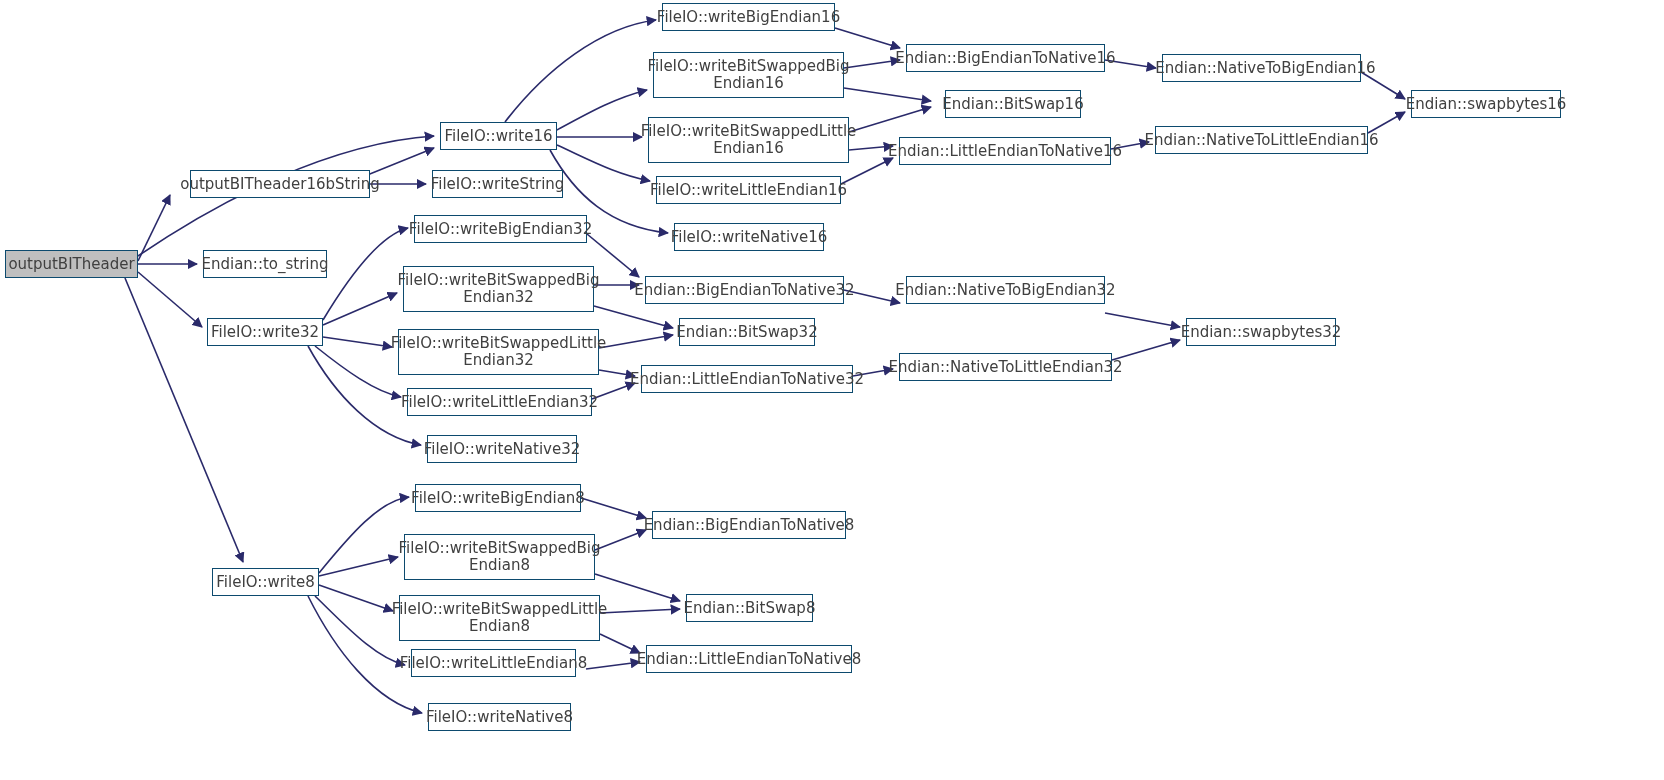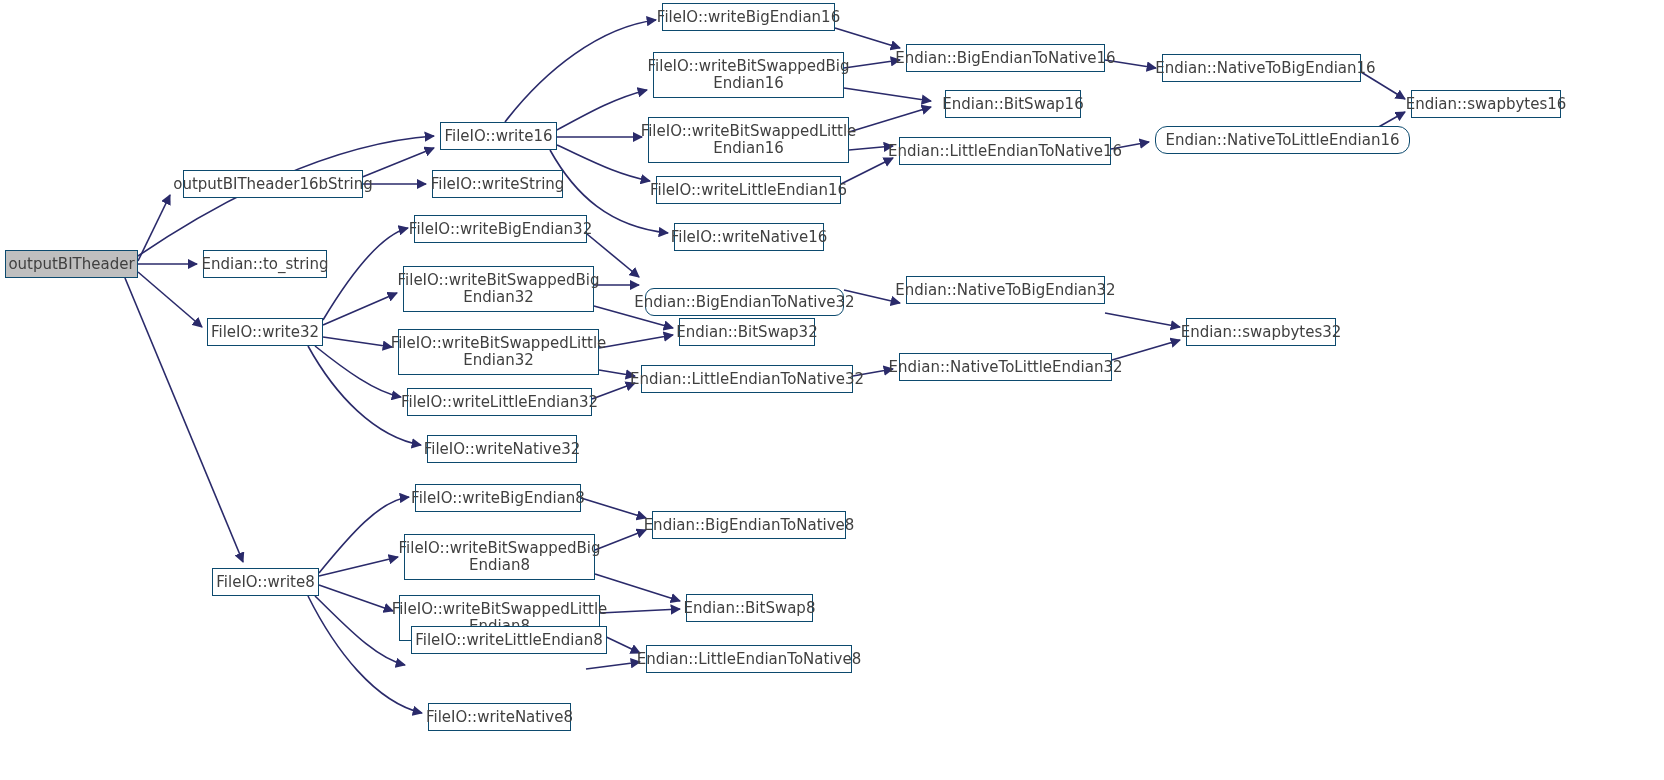--- a/index.html
+++ b/index.html
@@ -101,56 +101,56 @@
         <path d="M 581,498 L 646,518" fill="none" stroke="#2a2a6a" stroke-width="1.6" marker-end="url(#arrow)"></path>
         <path d="M 595,550 L 646,530" fill="none" stroke="#2a2a6a" stroke-width="1.6" marker-end="url(#arrow)"></path>
         <path d="M 595,574 L 680,601" fill="none" stroke="#2a2a6a" stroke-width="1.6" marker-end="url(#arrow)"></path>
         <path d="M 600,613 L 680,609" fill="none" stroke="#2a2a6a" stroke-width="1.6" marker-end="url(#arrow)"></path>
         <path d="M 600,634 L 640,653" fill="none" stroke="#2a2a6a" stroke-width="1.6" marker-end="url(#arrow)"></path>
         <path d="M 586,669 L 640,662" fill="none" stroke="#2a2a6a" stroke-width="1.6" marker-end="url(#arrow)"></path>
       </g>
   </svg>
   <div id="node-layer">
       <div class="node current" style="left: 5px; top: 250px; width: 133px; height: 28px;">outputBITheader</div>
-      <div class="node" style="left: 183px; top: 170px; width: 180px; height: 28px;">outputBITheader16bString</div>
+      <div class="node" style="left: 190px; top: 170px; width: 180px; height: 28px;">outputBITheader16bString</div>
       <div class="node" style="left: 203px; top: 250px; width: 124px; height: 28px;">Endian::to_string</div>
       <div class="node" style="left: 440px; top: 122px; width: 117px; height: 28px;">FileIO::write16</div>
       <div class="node" style="left: 207px; top: 318px; width: 116px; height: 28px;">FileIO::write32</div>
       <div class="node" style="left: 212px; top: 568px; width: 107px; height: 28px;">FileIO::write8</div>
       <div class="node" style="left: 432px; top: 170px; width: 131px; height: 28px;">FileIO::writeString</div>
       <div class="node" style="left: 662px; top: 3px; width: 173px; height: 28px;">FileIO::writeBigEndian16</div>
       <div class="node" style="left: 653px; top: 52px; width: 191px; height: 46px;">FileIO::writeBitSwappedBig
 Endian16</div>
       <div class="node" style="left: 648px; top: 117px; width: 201px; height: 46px;">FileIO::writeBitSwappedLittle
 Endian16</div>
       <div class="node" style="left: 656px; top: 176px; width: 185px; height: 28px;">FileIO::writeLittleEndian16</div>
       <div class="node" style="left: 674px; top: 223px; width: 150px; height: 28px;">FileIO::writeNative16</div>
       <div class="node" style="left: 906px; top: 44px; width: 199px; height: 28px;">Endian::BigEndianToNative16</div>
       <div class="node" style="left: 937px; top: 90px; width: 136px; height: 28px; margin-left: 8px;">Endian::BitSwap16</div>
       <div class="node" style="left: 899px; top: 137px; width: 212px; height: 28px;">Endian::LittleEndianToNative16</div>
       <div class="node" style="left: 1162px; top: 54px; width: 199px; height: 28px; padding-left: 8px;">Endian::NativeToBigEndian16</div>
-      <div class="node" style="left: 1155px; top: 126px; width: 255px; height: 28px; border-radius: 12px;">Endian::NativeToLittleEndian16</div>
+      <div class="node" style="left: 1155px; top: 126px; width: 213px; height: 28px;">Endian::NativeToLittleEndian16</div>
       <div class="node" style="left: 1411px; top: 90px; width: 150px; height: 28px;">Endian::swapbytes16</div>
       <div class="node" style="left: 414px; top: 215px; width: 173px; height: 28px;">FileIO::writeBigEndian32</div>
       <div class="node" style="left: 403px; top: 266px; width: 191px; height: 46px;">FileIO::writeBitSwappedBig
 Endian32</div>
       <div class="node" style="left: 398px; top: 329px; width: 201px; height: 46px;">FileIO::writeBitSwappedLittle
 Endian32</div>
       <div class="node" style="left: 407px; top: 388px; width: 185px; height: 28px;">FileIO::writeLittleEndian32</div>
       <div class="node" style="left: 427px; top: 435px; width: 150px; height: 28px;">FileIO::writeNative32</div>
-      <div class="node" style="left: 645px; top: 288px; width: 199px; height: 28px; border-radius: 9px;">Endian::BigEndianToNative32</div>
+      <div class="node" style="left: 645px; top: 276px; width: 199px; height: 28px;">Endian::BigEndianToNative32</div>
       <div class="node" style="left: 679px; top: 318px; width: 136px; height: 28px;">Endian::BitSwap32</div>
       <div class="node" style="left: 641px; top: 365px; width: 212px; height: 28px;">Endian::LittleEndianToNative32</div>
       <div class="node" style="left: 906px; top: 276px; width: 199px; height: 28px;">Endian::NativeToBigEndian32</div>
       <div class="node" style="left: 899px; top: 353px; width: 213px; height: 28px;">Endian::NativeToLittleEndian32</div>
       <div class="node" style="left: 1186px; top: 318px; width: 150px; height: 28px;">Endian::swapbytes32</div>
       <div class="node" style="left: 415px; top: 484px; width: 166px; height: 28px;">FileIO::writeBigEndian8</div>
       <div class="node" style="left: 404px; top: 534px; width: 191px; height: 46px;">FileIO::writeBitSwappedBig
 Endian8</div>
       <div class="node" style="left: 399px; top: 595px; width: 201px; height: 46px;">FileIO::writeBitSwappedLittle
 Endian8</div>
-      <div class="node" style="left: 411px; top: 626px; width: 196px; height: 28px;">FileIO::writeLittleEndian8</div>
+      <div class="node" style="left: 411px; top: 649px; width: 165px; height: 28px;">FileIO::writeLittleEndian8</div>
       <div class="node" style="left: 428px; top: 703px; width: 143px; height: 28px;">FileIO::writeNative8</div>
       <div class="node" style="left: 652px; top: 511px; width: 194px; height: 28px;">Endian::BigEndianToNative8</div>
       <div class="node" style="left: 686px; top: 594px; width: 127px; height: 28px;">Endian::BitSwap8</div>
       <div class="node" style="left: 646px; top: 645px; width: 206px; height: 28px;">Endian::LittleEndianToNative8</div>
     </div>
 </div>
 
 </body></html>

